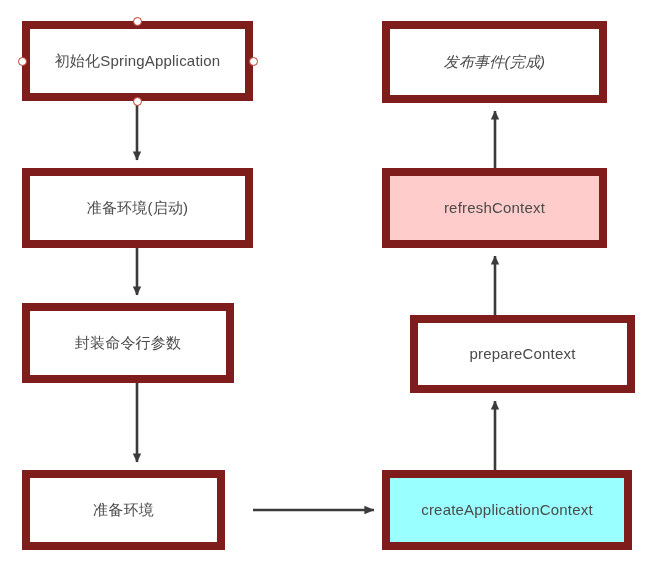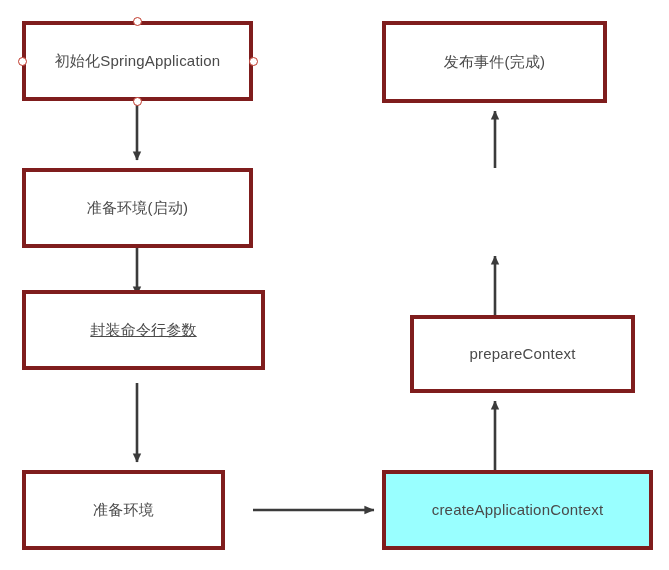--- a/index.html
+++ b/index.html
@@ -13,21 +13,21 @@
   #canvas {
     position: relative;
     width: 669px;
     height: 570px;
     background: #ffffff;
     overflow: hidden;
   }
   .node {
     position: absolute;
     box-sizing: border-box;
-    border: 4px solid #7f1d1d;
+    border: 8px solid #7f1d1d;
     background: #ffffff;
     display: flex;
     align-items: center;
     justify-content: center;
     color: #4a4a4a;
     font-size: 15px;
     line-height: 1.2;
     letter-spacing: 0.2px;
     white-space: nowrap;
   }
@@ -92,38 +92,41 @@
   </svg>
 
   <div class="node" style="left:22px; top:21px; width:231px; height:80px;">
     <span class="node-label">初始化SpringApplication</span>
   </div>
 
   <div class="node" style="left:22px; top:168px; width:231px; height:80px;">
     <span class="node-label">准备环境(启动)</span>
   </div>
 
-  <div class="node" style="left:22px; top:290px; width:243px; height:80px;text-decoration:underline;">
+  <div class="node" style="left:22px; top:303px; width:212px; height:80px;">
     <span class="node-label">封装命令行参数</span>
   </div>
 
   <div class="node" style="left:22px; top:470px; width:203px; height:80px;">
     <span class="node-label">准备环境</span>
   </div>
 
-  <div class="node" style="left:382px; top:21px; width:225px; height:82px;">
+  <div class="node" style="left:382px; top:21px; width:225px; height:82px;font-style:italic;">
     <span class="node-label">发布事件(完成)</span>
   </div>
 
+  <div class="node fill-pink" style="left:382px; top:168px; width:225px; height:80px;">
+    <span class="node-label">refreshContext</span>
+  </div>
 
   <div class="node" style="left:382px; top:315px; width:225px; height:78px;margin-left:28px;">
     <span class="node-label">prepareContext</span>
   </div>
 
-  <div class="node fill-cyan" style="left:382px; top:470px; width:271px; height:80px;">
+  <div class="node fill-cyan" style="left:382px; top:470px; width:250px; height:80px;">
     <span class="node-label">createApplicationContext</span>
   </div>
 
   <div class="handle" style="left:132.5px; top:16.5px;"></div>
   <div class="handle" style="left:248.5px; top:56.5px;"></div>
   <div class="handle" style="left:132.5px; top:96.5px;"></div>
   <div class="handle" style="left:17.5px; top:56.5px;"></div>
 
 </div>
 

